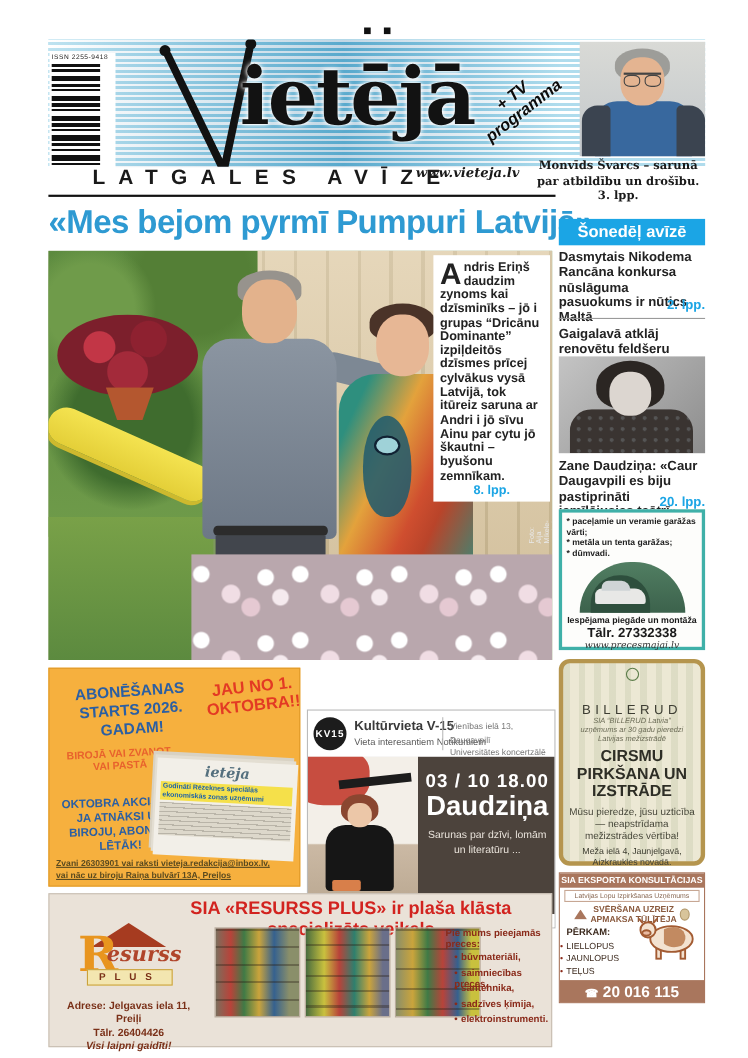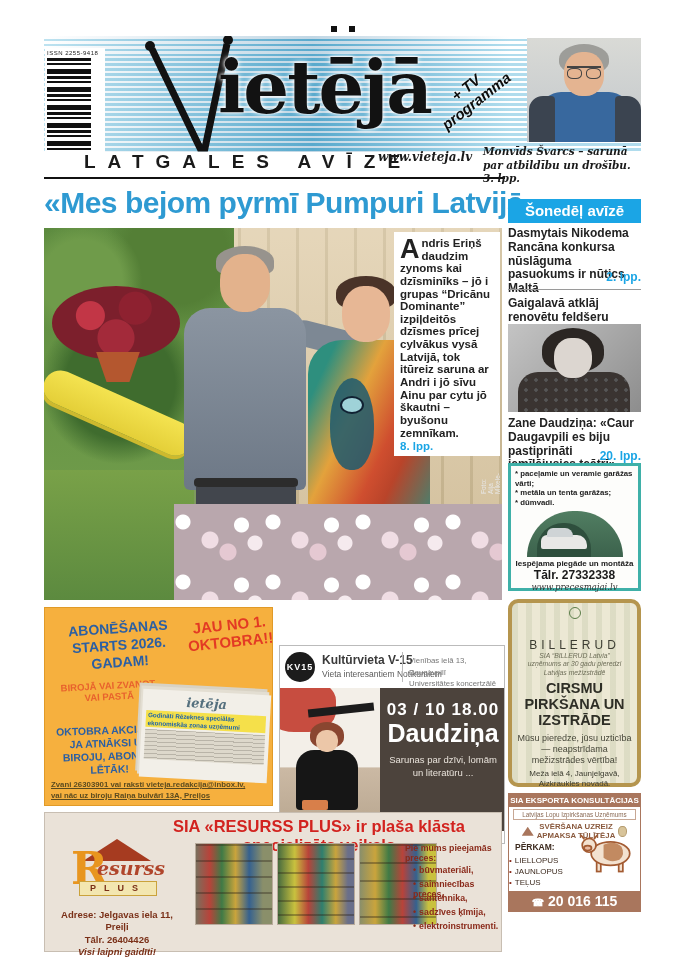--- a/index.html
+++ b/index.html
@@ -28,22 +28,22 @@
   .rule{top:177px;left:44px;width:461px;height:2px;background:#111;}
   .portrait{top:38px;left:527px;width:114px;height:104px;background:linear-gradient(#d9dad6,#c2c7cb);overflow:hidden;}
   .p-hair{position:absolute;left:32px;top:6px;width:50px;height:30px;background:#9d9d99;border-radius:50% 50% 40% 40%;}
   .p-face{position:absolute;left:37px;top:14px;width:40px;height:44px;background:#e4b491;border-radius:45%;}
   .p-glasses{position:absolute;left:40px;top:28px;width:34px;height:10px;
      border-top:2px solid #444;display:flex;gap:4px;}
   .p-glasses i{width:13px;height:9px;border:1.5px solid #444;border-radius:40%;}
   .p-body{position:absolute;left:14px;top:54px;width:88px;height:52px;background:#38689e;border-radius:20px 20px 0 0;}
   .p-jacket-l{position:absolute;left:2px;top:58px;width:26px;height:48px;background:#3b4450;border-radius:14px 4px 0 0;}
   .p-jacket-r{position:absolute;left:88px;top:58px;width:26px;height:48px;background:#3b4450;border-radius:4px 14px 0 0;}
-  .portrait-cap{top:145px;left:483px;width:158px;text-align:left;font-family:"DejaVu Serif",serif;
-      font-style:italic;font-weight:bold;font-size:10.5px;line-height:1.3;white-space:pre-line;}
+  .portrait-cap{top:145px;left:483px;width:158px;text-align:center;font-family:"DejaVu Serif",serif;
+      font-weight:bold;font-size:10.5px;line-height:1.3;white-space:pre-line;}
   
   .headline{top:186px;left:44px;width:462px;font-size:30px;font-weight:bold;color:#2e9ad2;
       letter-spacing:-.5px;white-space:nowrap;}
   
   .photo{top:228px;left:44px;width:458px;height:372px;overflow:hidden;background:#7e9a5e;}
   .planks{position:absolute;left:168px;top:0;width:290px;height:372px;
      background:linear-gradient(180deg,rgba(255,255,255,.25),rgba(0,0,0,.06)),
      repeating-linear-gradient(90deg,#ddc9a3 0 26px,#c9b58c 26px 29px);}
   .greens{position:absolute;left:0;top:0;width:190px;height:260px;
      background:radial-gradient(circle at 20% 20%,#6f9b4a 0 40px,transparent 60px),
@@ -75,21 +75,21 @@
   .flowers{position:absolute;left:130px;bottom:0;width:328px;height:96px;
      background:radial-gradient(circle at 10% 30%,#ffffff 0 7px,transparent 8px),
                 radial-gradient(circle at 40% 60%,#f0dde4 0 8px,transparent 9px),
                 radial-gradient(circle at 75% 35%,#ffffff 0 7px,transparent 8px),
                 radial-gradient(circle at 60% 80%,#e5c9d2 0 8px,transparent 9px),
                 radial-gradient(circle at 90% 65%,#f5eaee 0 7px,transparent 8px),#b9a7ad;
      background-size:90px 60px;}
   .lead-box{position:absolute;left:350px;top:4px;width:106px;background:#fff;padding:5px 6px 4px 6px;box-sizing:border-box;}
   .lead-text{font-size:11.5px;font-weight:bold;line-height:1.1;color:#222;}
   .dropcap{float:left;font-size:27px;line-height:.85;font-weight:bold;margin:1px 2px 0 0;}
-  .lead-ref{text-align:left;color:#1ba5e5;font-weight:bold;font-size:11.5px;margin-top:1px;}
+  .lead-ref{text-align:center;color:#1ba5e5;font-weight:bold;font-size:11.5px;margin-top:1px;}
   .credit{position:absolute;left:436px;top:266px;transform:rotate(-90deg);transform-origin:left top;
      font-size:6.5px;color:#e8e8e8;}
   
   .sb-title{top:199px;left:508px;width:133px;height:24px;background:#1ba5e5;color:#fff;
      font-weight:bold;font-size:15px;text-align:center;line-height:24px;}
   .sb-item{left:508px;width:133px;font-size:12px;font-weight:bold;line-height:1.15;color:#222;}
   .sb-ref{left:508px;width:133px;text-align:right;color:#1ba5e5;font-weight:bold;font-size:12px;}
   .sb-div{left:508px;width:133px;height:1px;background:#9a9a9a;}
   .zane{top:324px;left:508px;width:133px;height:88px;background:linear-gradient(135deg,#c4c4c4,#8d8d8d);overflow:hidden;}
   .z-hair{position:absolute;left:34px;top:4px;width:62px;height:44px;background:#2b2623;border-radius:50% 50% 40% 40%;}

